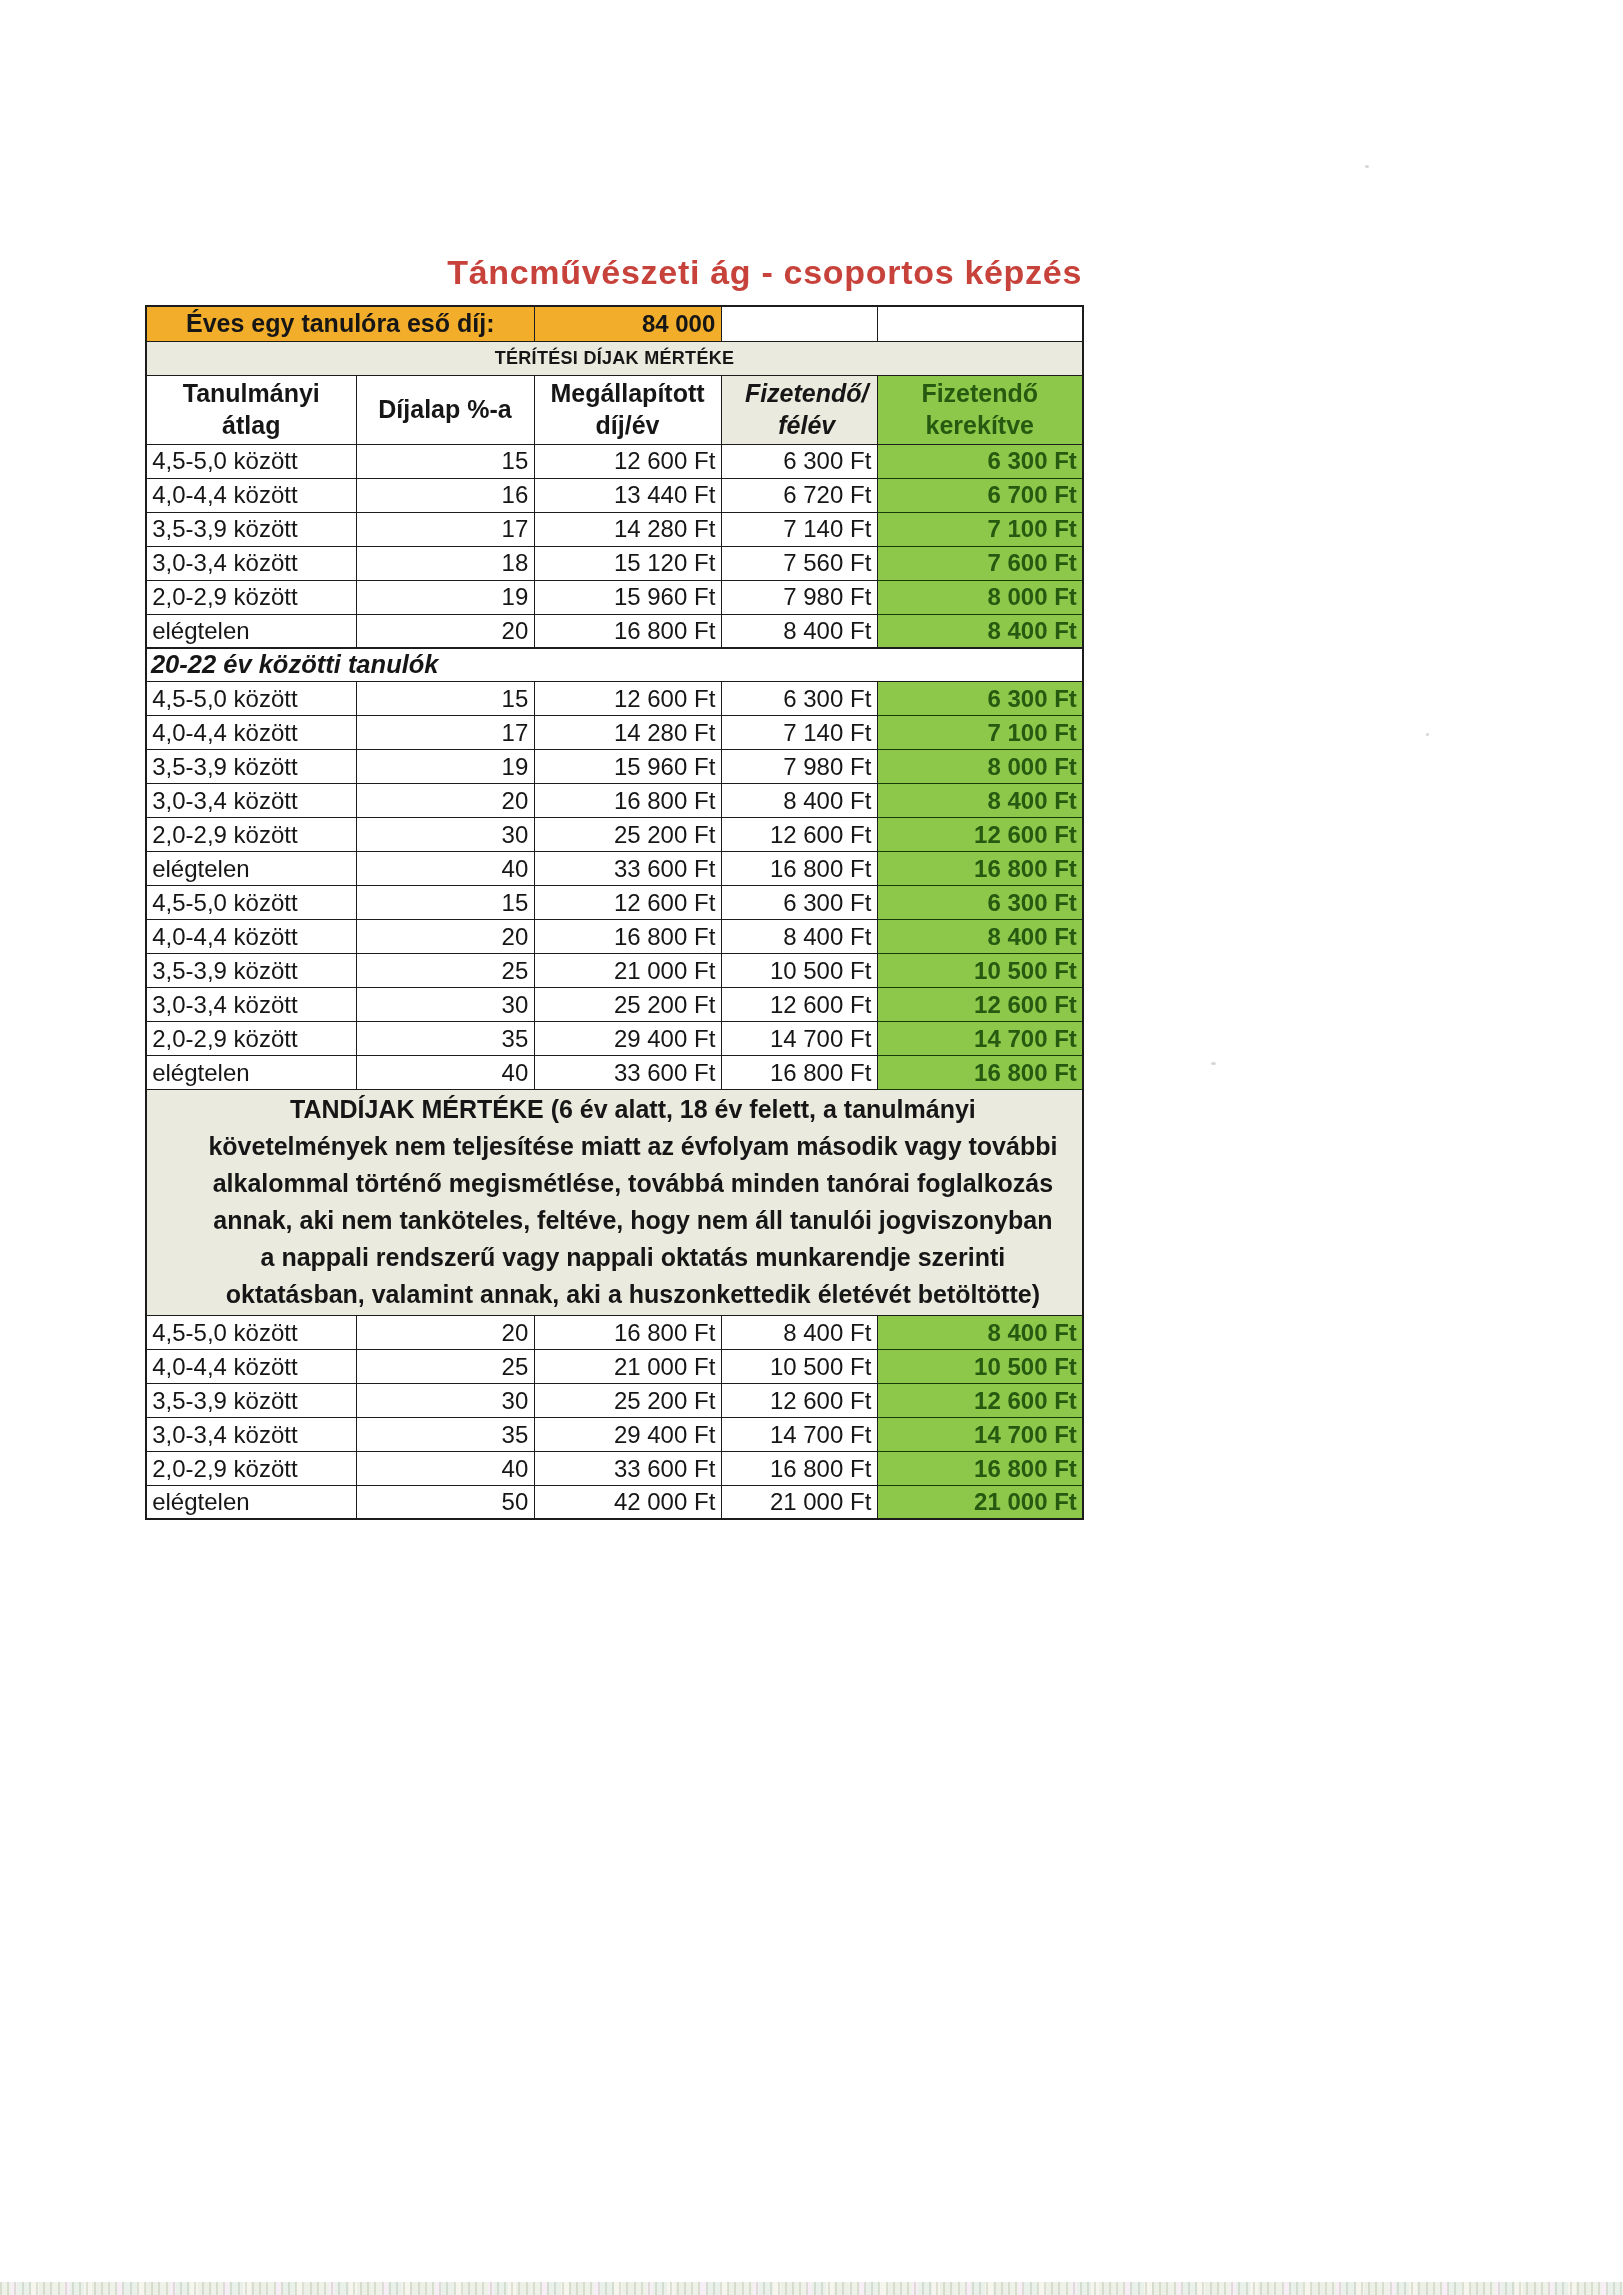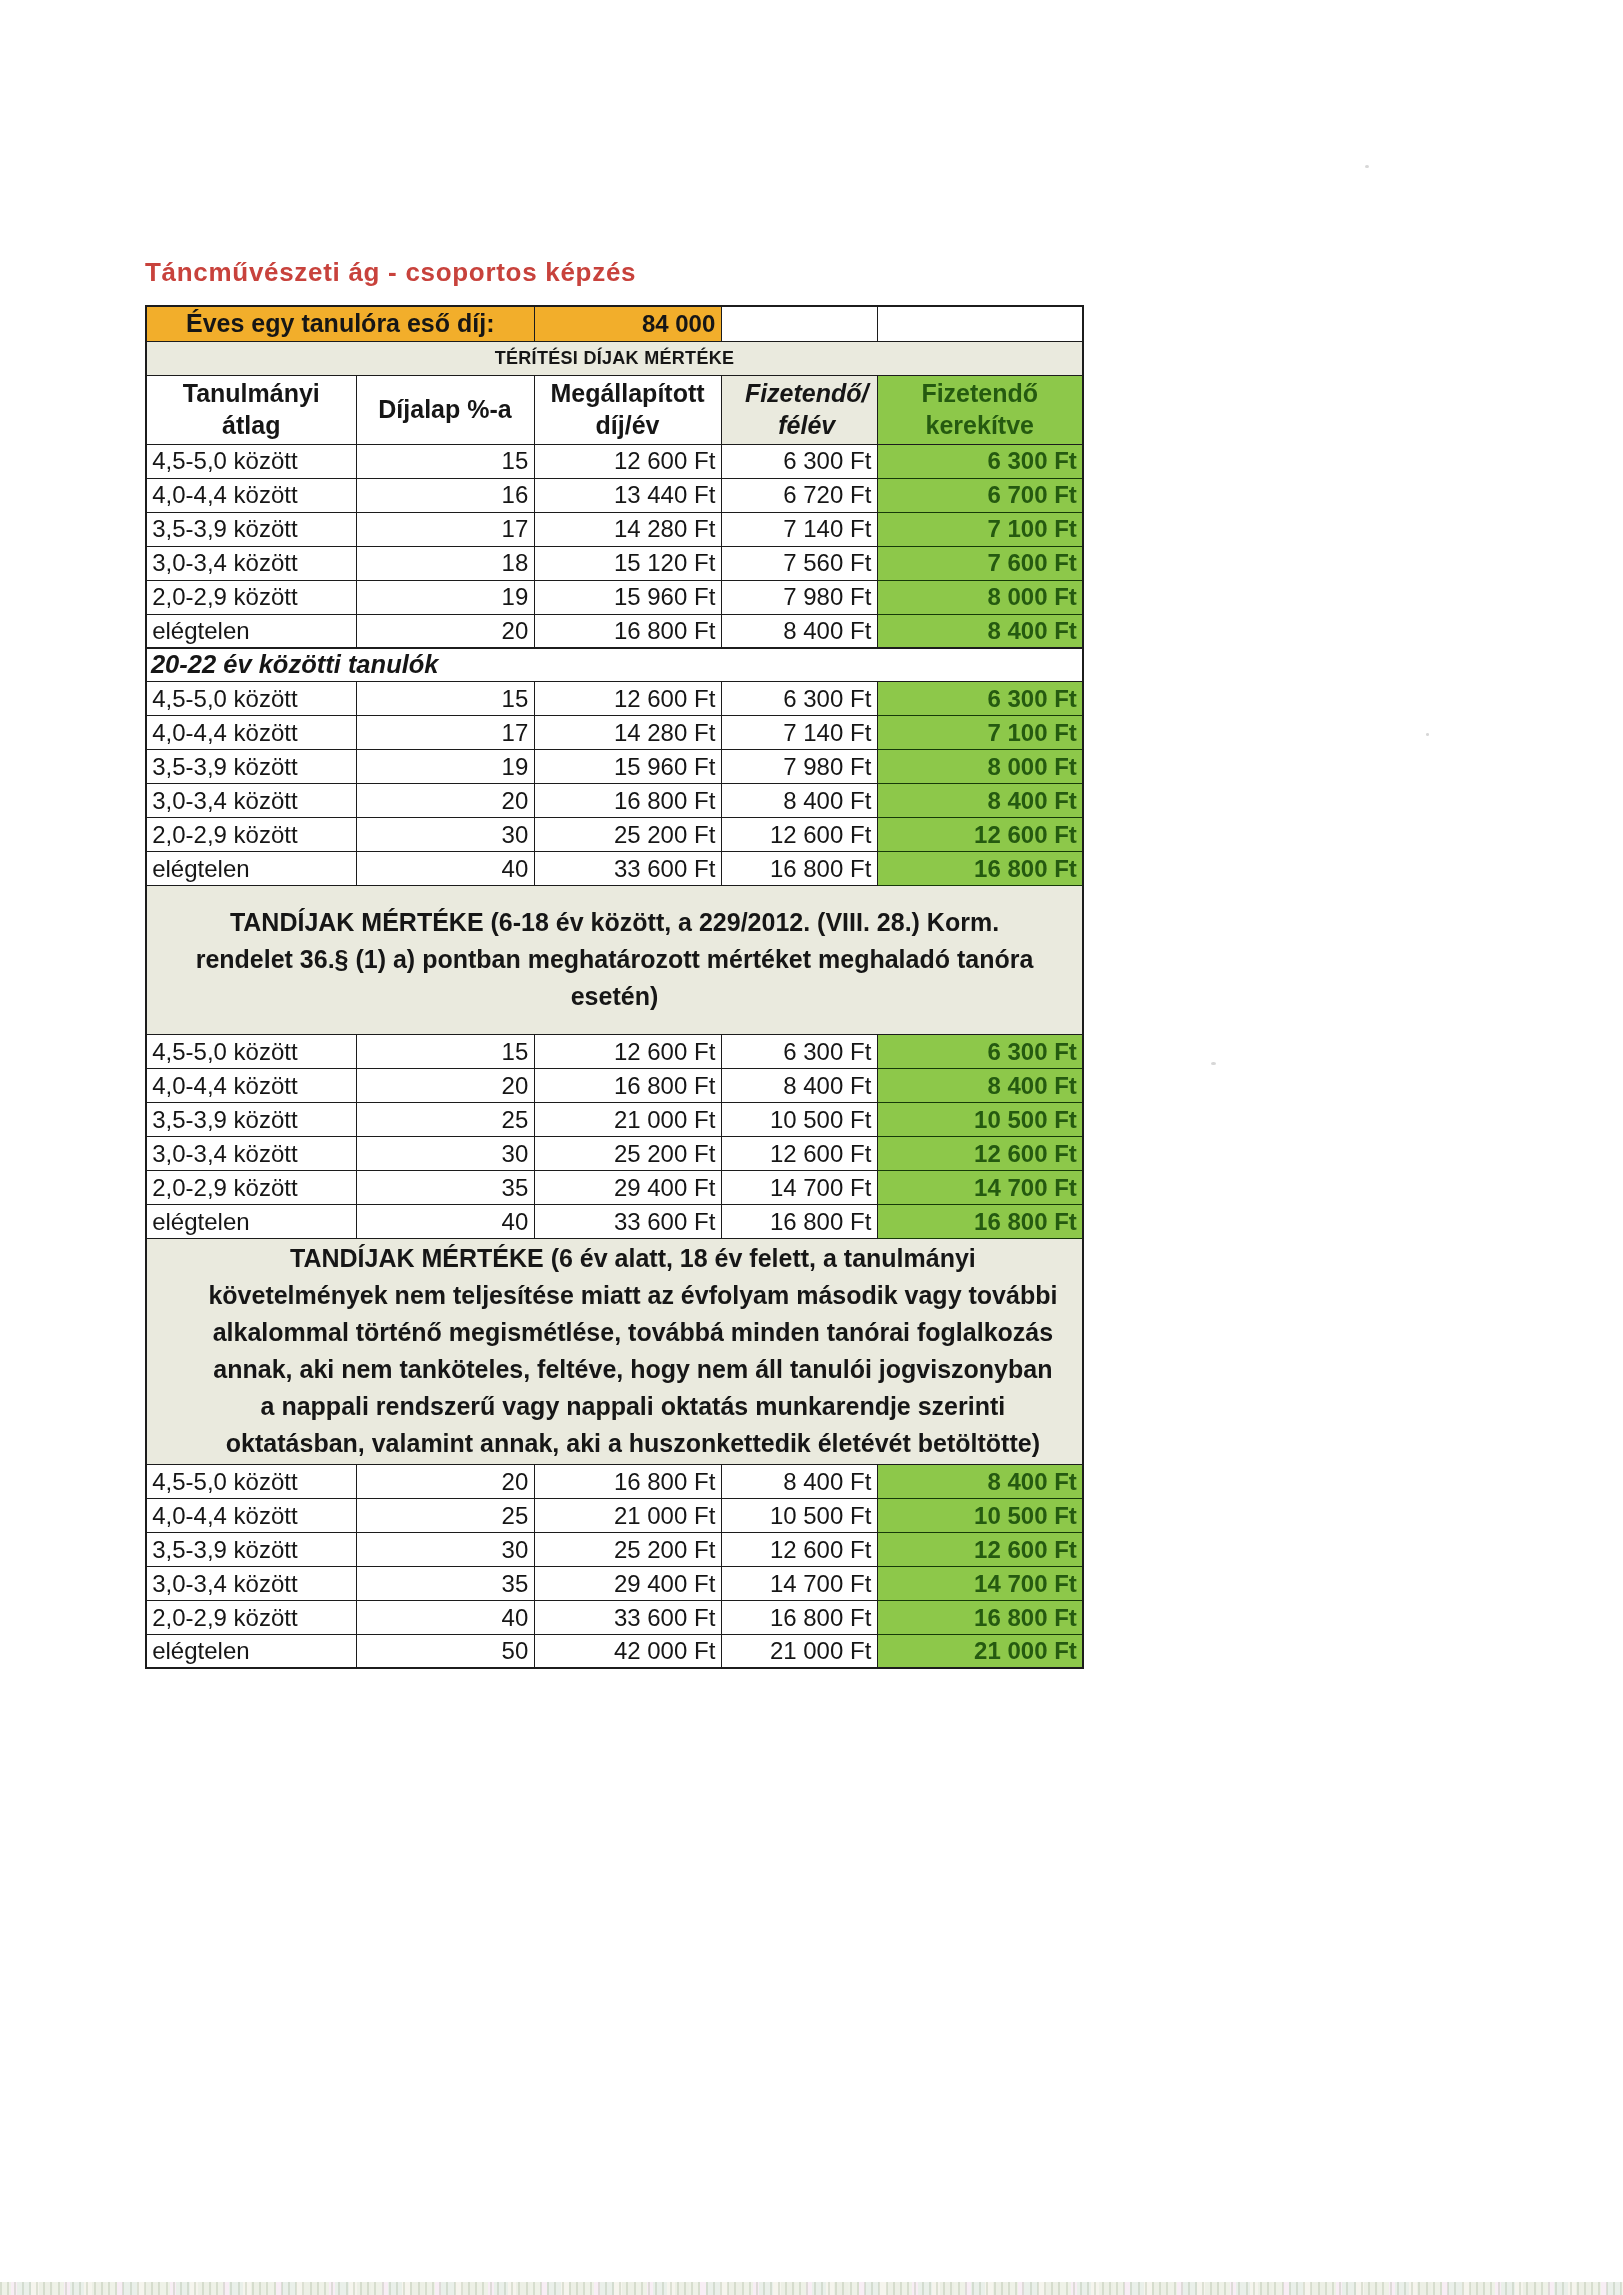--- a/index.html
+++ b/index.html
@@ -16,21 +16,21 @@
   body{
     width:1623px;height:2295px;
     background:#ffffff;
     font-family:"Liberation Sans", sans-serif;
     color:var(--ink);
   }
   .page{position:relative;width:1623px;height:2295px;background:#fff;overflow:hidden;}
 
   .title{
     position:absolute;top:251px;left:145px;width:937px;height:42px;
-    text-align:left;font-size:26px;font-weight:bold;line-height:42px;
+    text-align:right;font-size:34px;font-weight:bold;line-height:42px;
     color:var(--red);letter-spacing:0.7px;white-space:nowrap;
   }
 
   table.fee-table{
     position:absolute;left:145px;top:305px;width:937px;
     border-collapse:collapse;table-layout:fixed;
     border:2.6px solid var(--border);
     background:#fff;
   }
   col.w1{width:210px;} col.w2{width:178px;} col.w3{width:187px;}
@@ -208,25 +208,20 @@
           <td class="c-round">12 600 Ft</td>
         </tr>
         <tr>
           <td class="c-avg">elégtelen</td>
           <td class="c-pct">40</td>
           <td class="c-year">33 600 Ft</td>
           <td class="c-half">16 800 Ft</td>
           <td class="c-round">16 800 Ft</td>
         </tr>
         <tr>
-          <td colspan="5" class="banner bannerbig" style="height: 149px;">TANDÍJAK MÉRTÉKE (6-18 év között, a 229/2012. (VIII. 28.) Korm.
-rendelet 36.§ (1) a) pontban meghatározott mértéket meghaladó tanóra
-esetén)</td>
-        </tr>
-        <tr>
           <td class="c-avg">4,5-5,0 között</td>
           <td class="c-pct">15</td>
           <td class="c-year">12 600 Ft</td>
           <td class="c-half">6 300 Ft</td>
           <td class="c-round">6 300 Ft</td>
         </tr>
         <tr>
           <td class="c-avg">4,0-4,4 között</td>
           <td class="c-pct">20</td>
           <td class="c-year">16 800 Ft</td>

